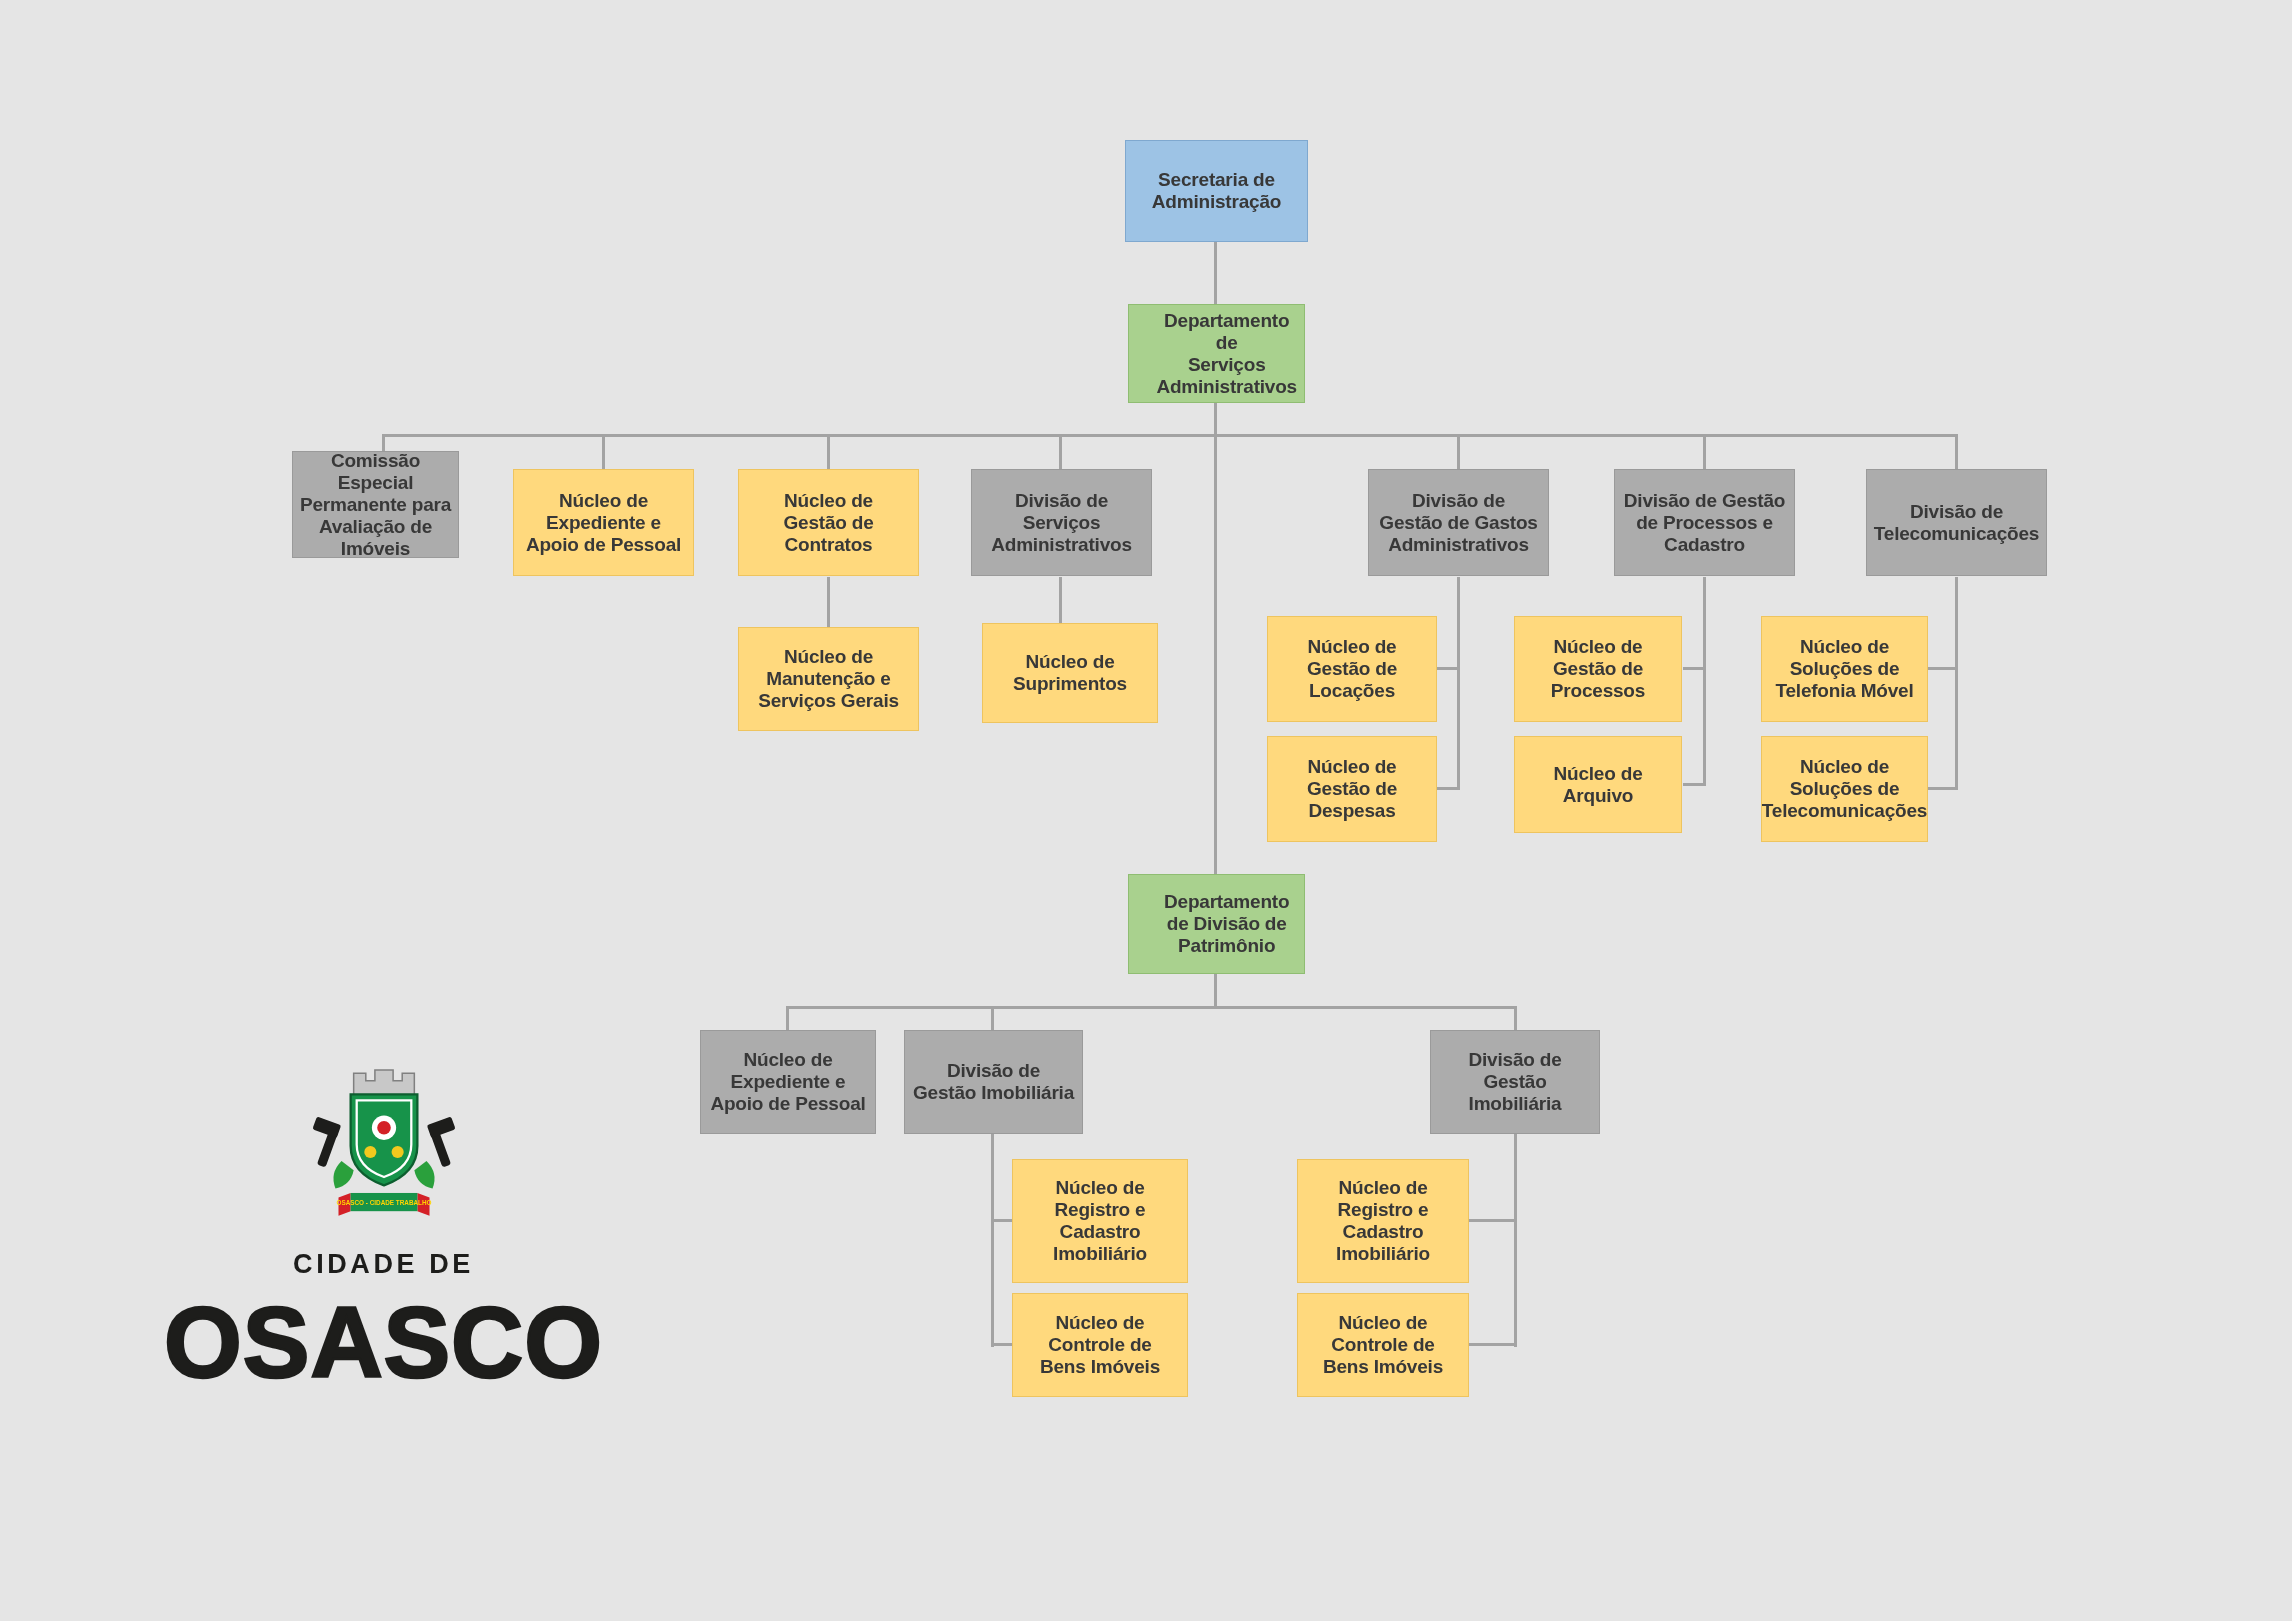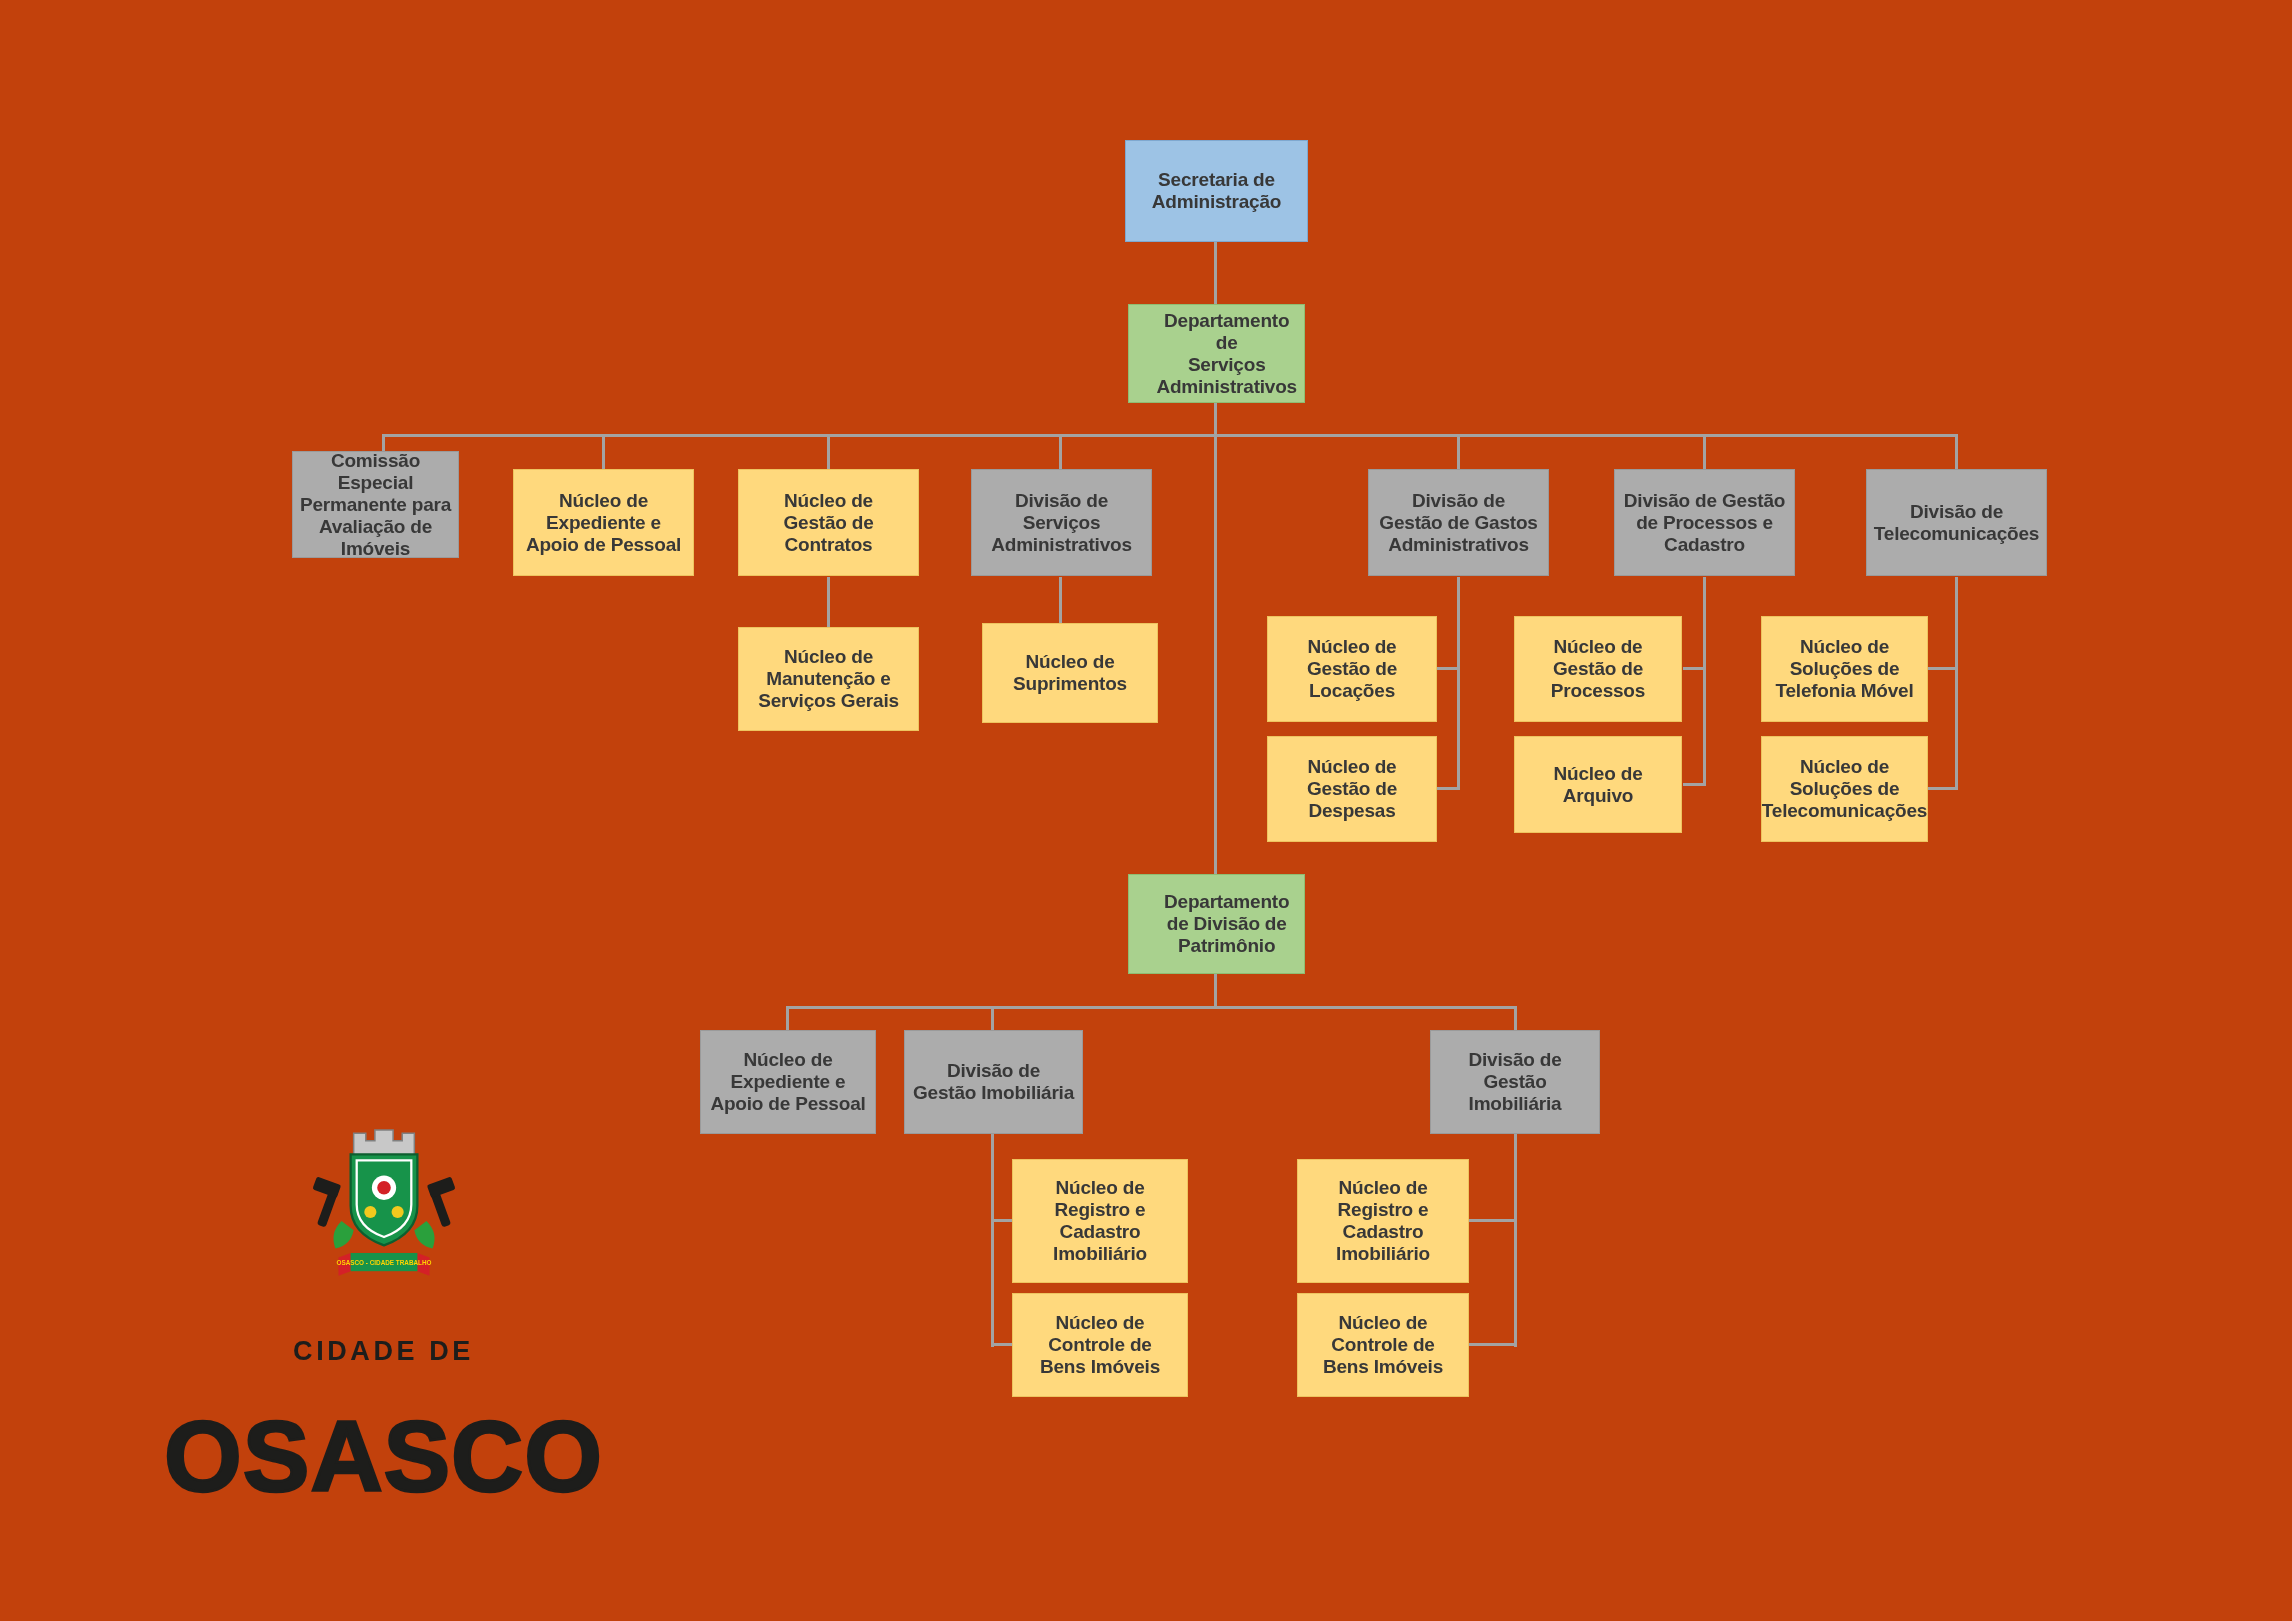--- a/index.html
+++ b/index.html
@@ -1,21 +1,21 @@
 <!DOCTYPE html>
 <html style="font-size:14.3px"><head>
 <meta charset="utf-8">
 <style>
   html, body { margin: 0; padding: 0; background: #ffffff; }
   body { font-family: "Liberation Sans", sans-serif; }
   .canvas {
     position: relative;
     width: 2293px;
     height: 1622px;
-    background: #c2410c;
+    background: #e5e5e5;
     overflow: hidden;
   }
   
   .node {
     position: absolute;
     box-sizing: border-box;
     display: flex;
     align-items: center;
     justify-content: center;
     text-align: center;
@@ -65,26 +65,25 @@
 
   
   .line { position: absolute; background: #a3a3a3; }
   .line.v { width: 2.7px; }
   .line.h { height: 2.7px; }
 
   
   .logo {
     position: absolute;
     left: 154px;
-    top: 1121px;
+    top: 1061px;
     width: 459px;
     display: flex;
     flex-direction: column;
     align-items: center;
-    gap: 27px;
   }
   .logo .crest { width: 152px; height: 179px; }
   .logo .city-label {
     margin-top: 9px;
     font-size: 27px;
     font-weight: bold;
     letter-spacing: 3.6px;
     color: #1d1d1b;
   }
   .logo .city-name {

